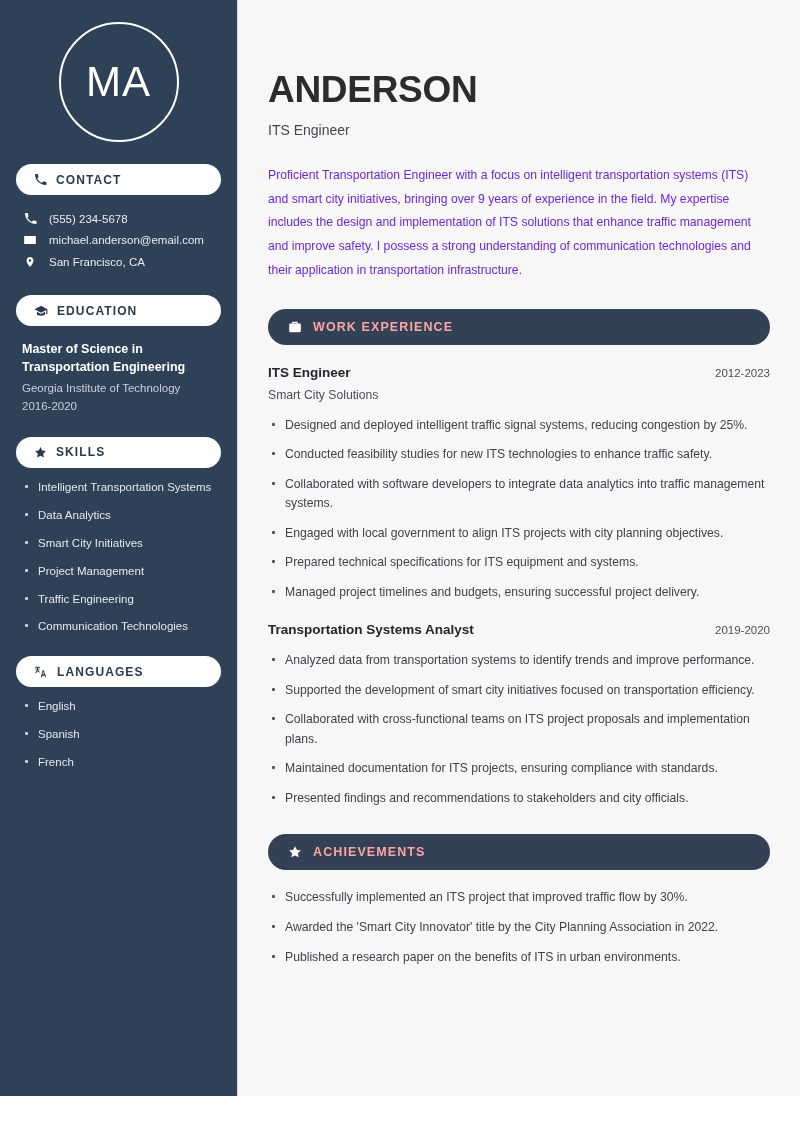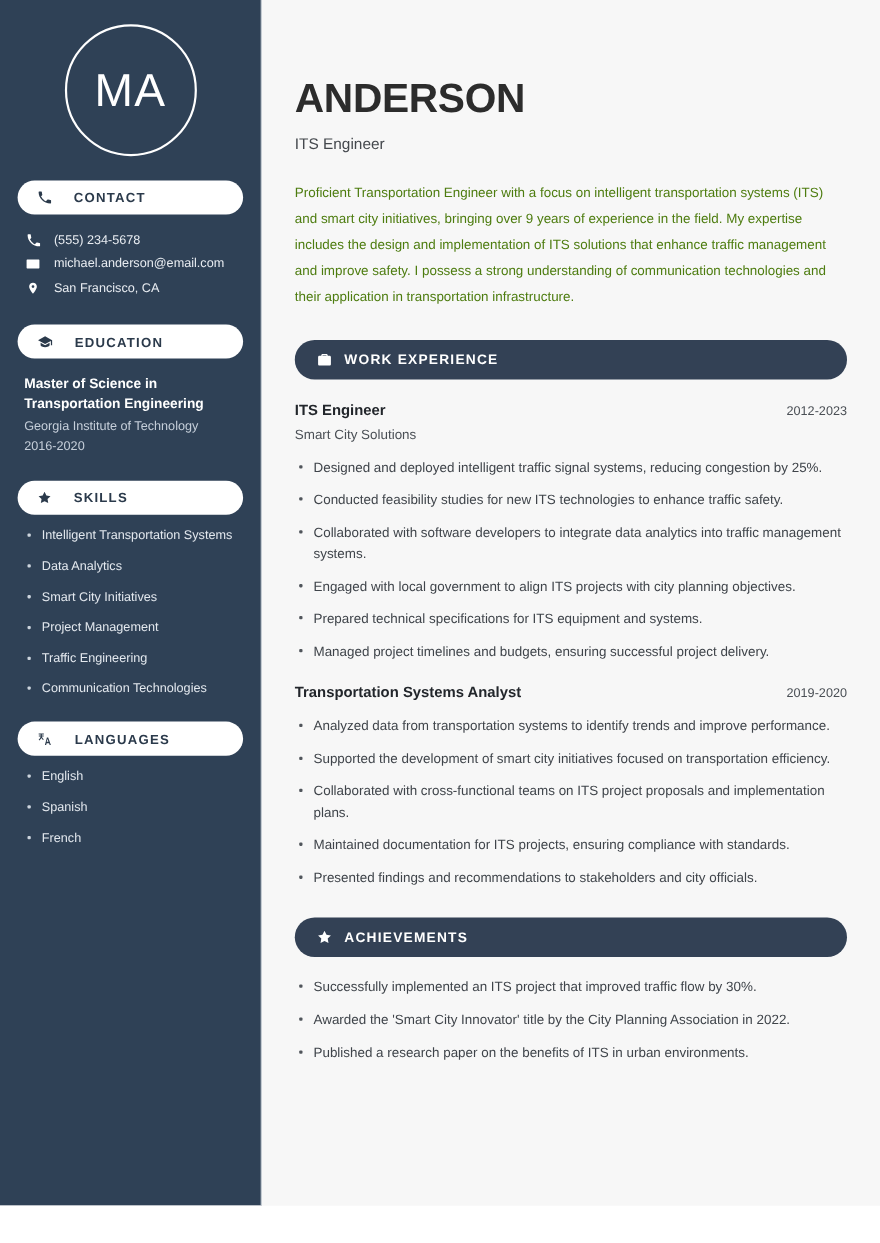--- a/index.html
+++ b/index.html
@@ -24,21 +24,21 @@
     width:120px; height:120px; border-radius:50%;
     border:2px solid #ffffff;
     display:flex; align-items:center; justify-content:center;
   }
   .monogram-text { font-size:42px; font-weight:400; letter-spacing:1px; color:#ffffff; line-height:1; }
 
   .pill {
     background:#ffffff; color:#2b3a4b;
     border-radius:999px;
     height:31px;
-    display:flex; align-items:center; gap:20px;
+    display:flex; align-items:center; gap:9px;
     padding:0 18px;
     margin-top:22px;
   }
   .pill .ic { display:flex; align-items:center; }
   .pill-label { font-size:12px; font-weight:700; letter-spacing:1.1px; }
 
   .contact-list { margin-top:13px; }
   .contact-row { display:flex; align-items:center; gap:11px; padding:4px 6px; }
   .contact-row .ic { width:16px; display:flex; justify-content:center; }
   .contact-text { font-size:11.5px; color:#e8ecf1; }
@@ -60,26 +60,26 @@
   }
 
   
   .main { flex:1; padding:28px 30px 0 30px; background:#f7f7f7; }
   .name {
     font-size:37px; font-weight:700; color:#2c2c2c;
     line-height:1.12; letter-spacing:-0.3px; text-transform:uppercase;
   }
   .role { font-size:14px; color:#44484d; margin-top:11px; }
   .summary {
-    font-size:12.2px; color:#4d7c0f; line-height:1.95;
+    font-size:12.2px; color:#6d28d9; line-height:1.95;
     margin-top:26px;
   }
 
   .section-bar {
-    background:#334155; color:#ffffff;
+    background:#334155; color:#fca5a5;
     border-radius:999px; height:36px;
     display:flex; align-items:center; gap:11px;
     padding:0 20px; margin-top:26px;
   }
   .section-bar .ic { display:flex; align-items:center; }
   .section-title { font-size:12.5px; font-weight:700; letter-spacing:1.1px; }
 
   .job { margin-top:20px; }
   .job-head { display:flex; justify-content:space-between; align-items:baseline; }
   .job-title { font-size:13.5px; font-weight:700; color:#22262b; }

